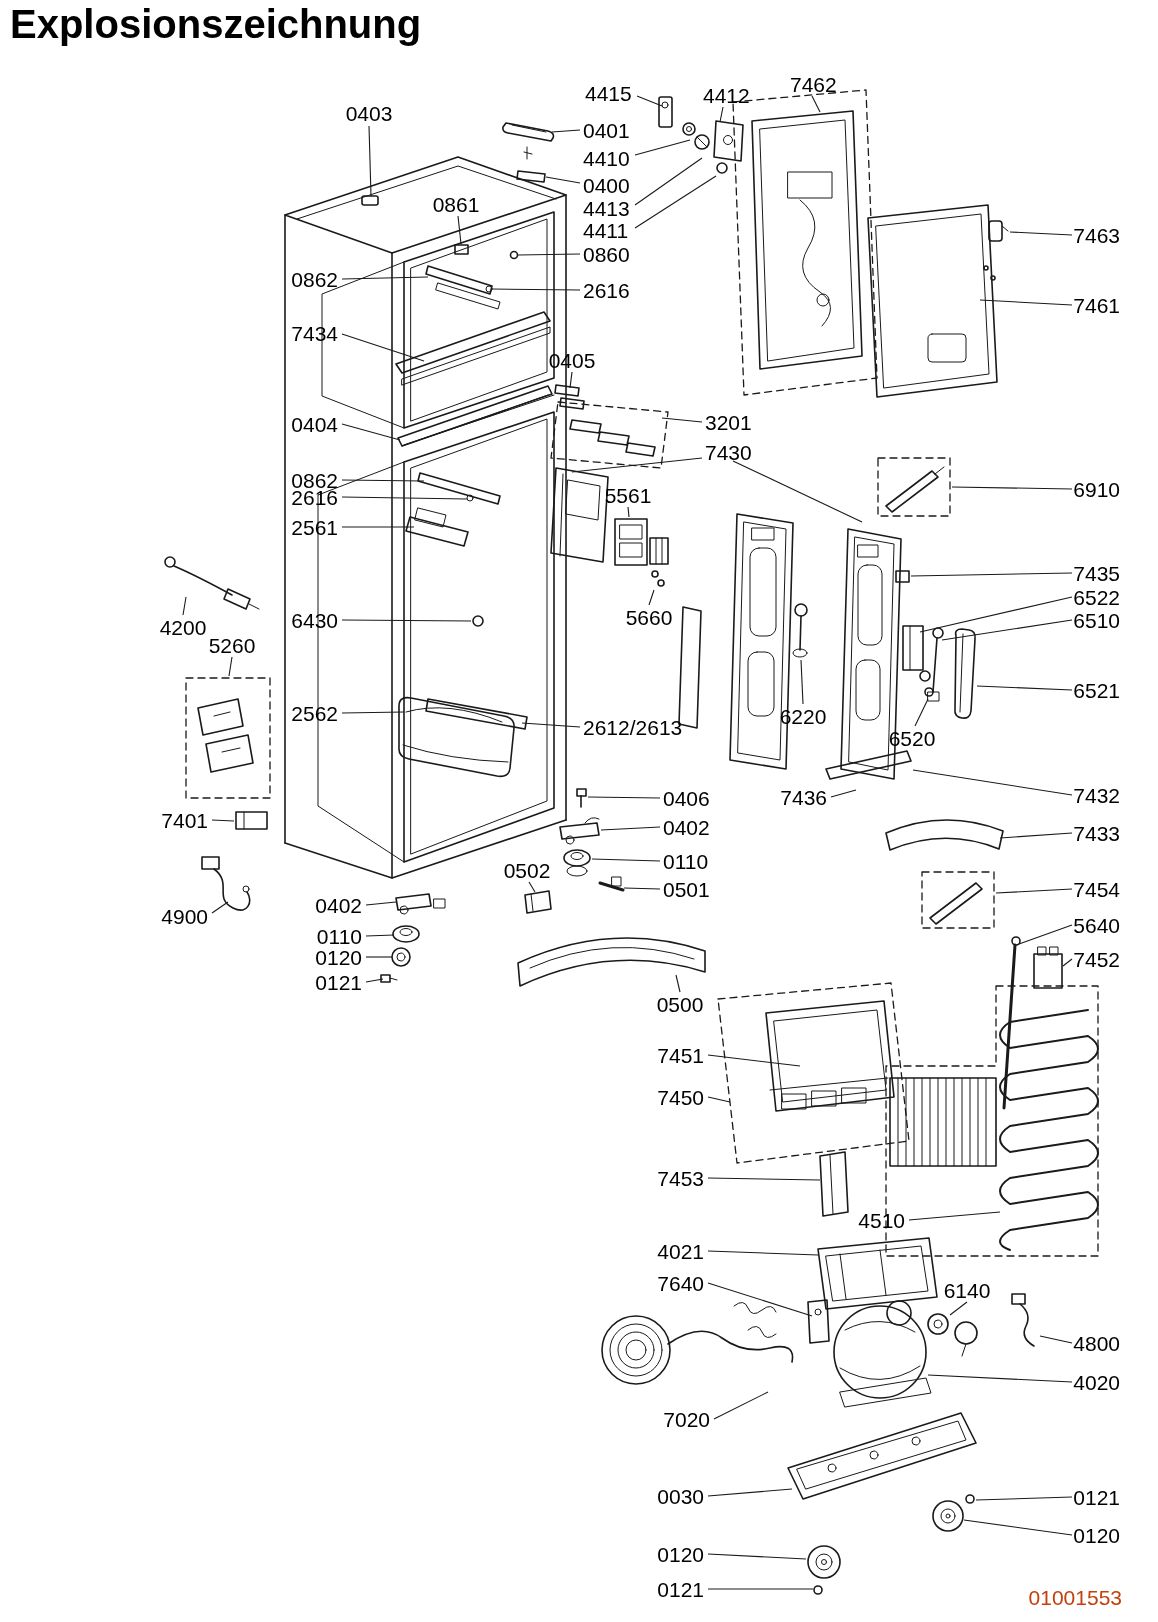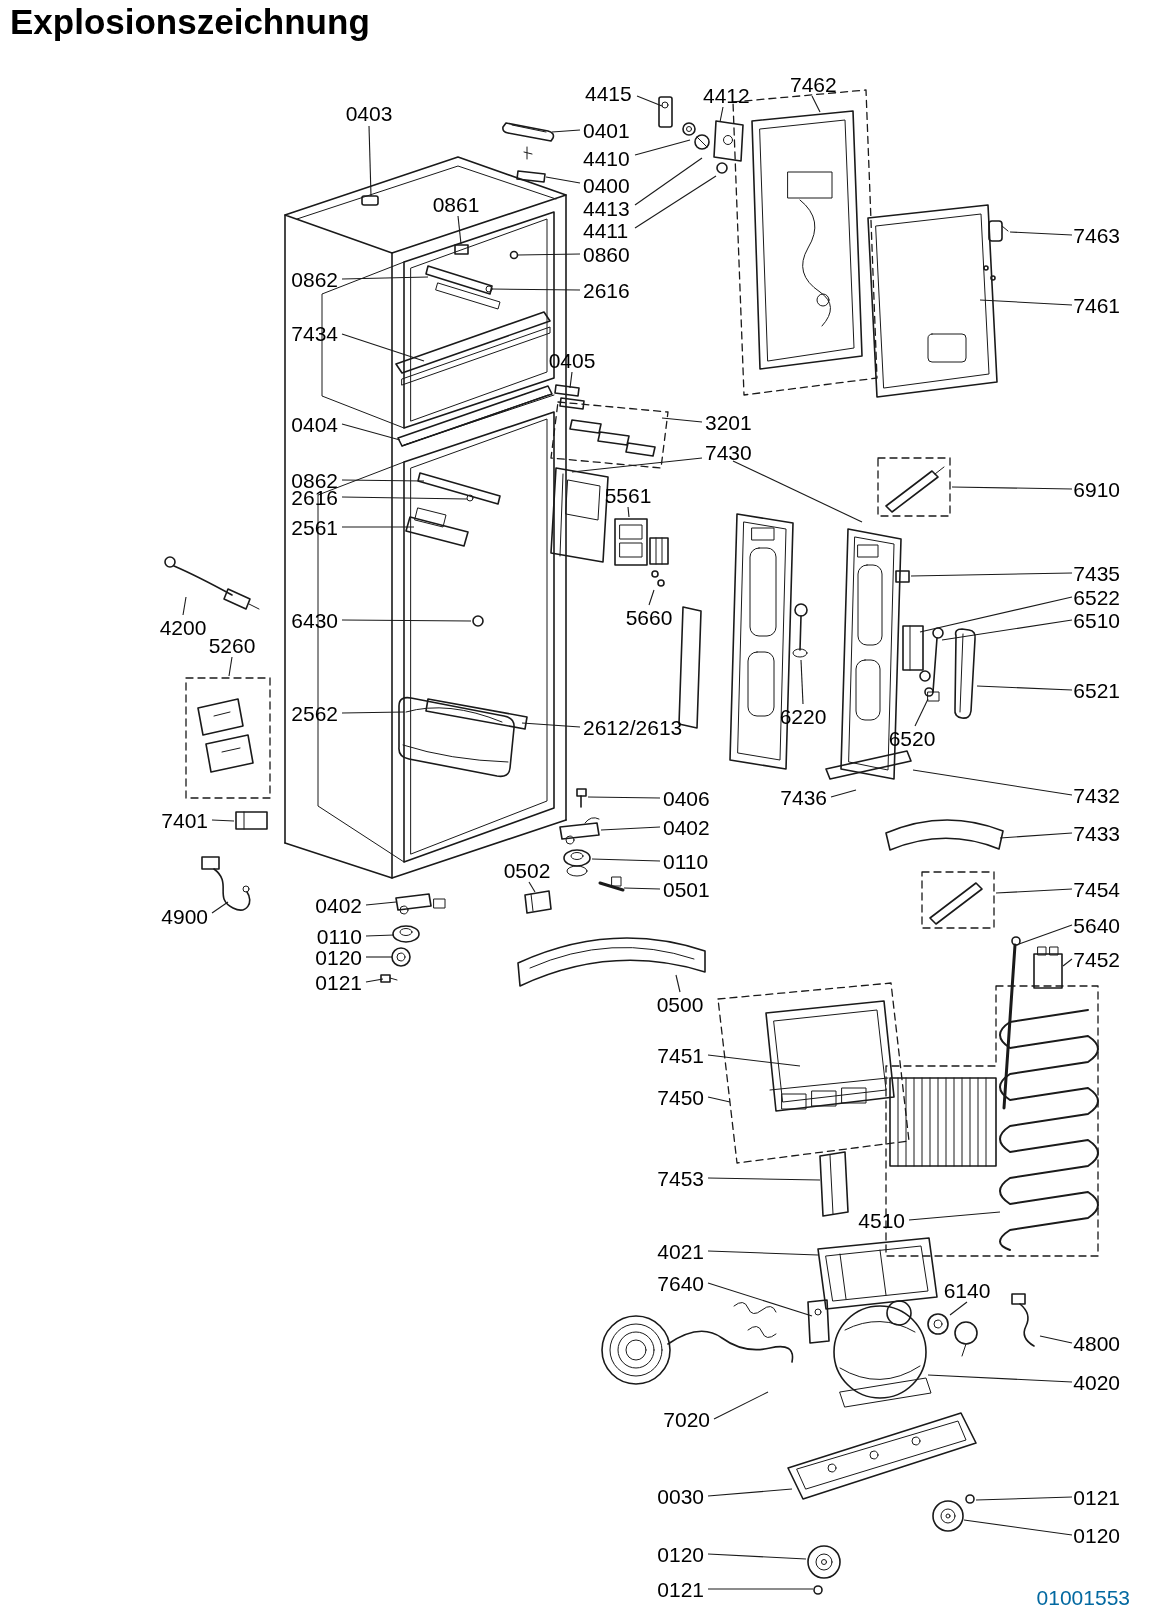--- a/index.html
+++ b/index.html
@@ -1,19 +1,19 @@
 <!DOCTYPE html>
 <html><head>
 <meta charset="utf-8">
 <style>
   html,body{margin:0;padding:0;background:#fff;}
   .page{position:relative;width:1158px;height:1622px;background:#fff;
         font-family:"Liberation Sans",sans-serif;overflow:hidden;}
-  .title{position:absolute;top:2px;left:10px;margin:0;font-size:35px;font-weight:bold;color:#000;letter-spacing:0;}
-  .docnum{position:absolute;bottom:12px;right:28px;font-size:21px;color:#0369a1;}
+  .title{position:absolute;top:2px;left:10px;margin:0;font-size:40px;font-weight:bold;color:#000;letter-spacing:0;}
+  .docnum{position:absolute;bottom:12px;right:36px;font-size:21px;color:#c2410c;}
   svg.diagram{position:absolute;left:0;top:0;}
   .draw{stroke:#1a1a1a;fill:none;stroke-width:1.6;stroke-linecap:round;stroke-linejoin:round;}
   .thin{stroke-width:1;}
   .thick{stroke-width:3;}
   .dashed{stroke-dasharray:7 5;stroke-width:1.3;}
   .leader{stroke:#1a1a1a;stroke-width:1.1;fill:none;}
   .part-label{font-family:"Liberation Sans",sans-serif;font-size:21px;fill:#000;dominant-baseline:central;}
 </style>
 </head>
 <body>

